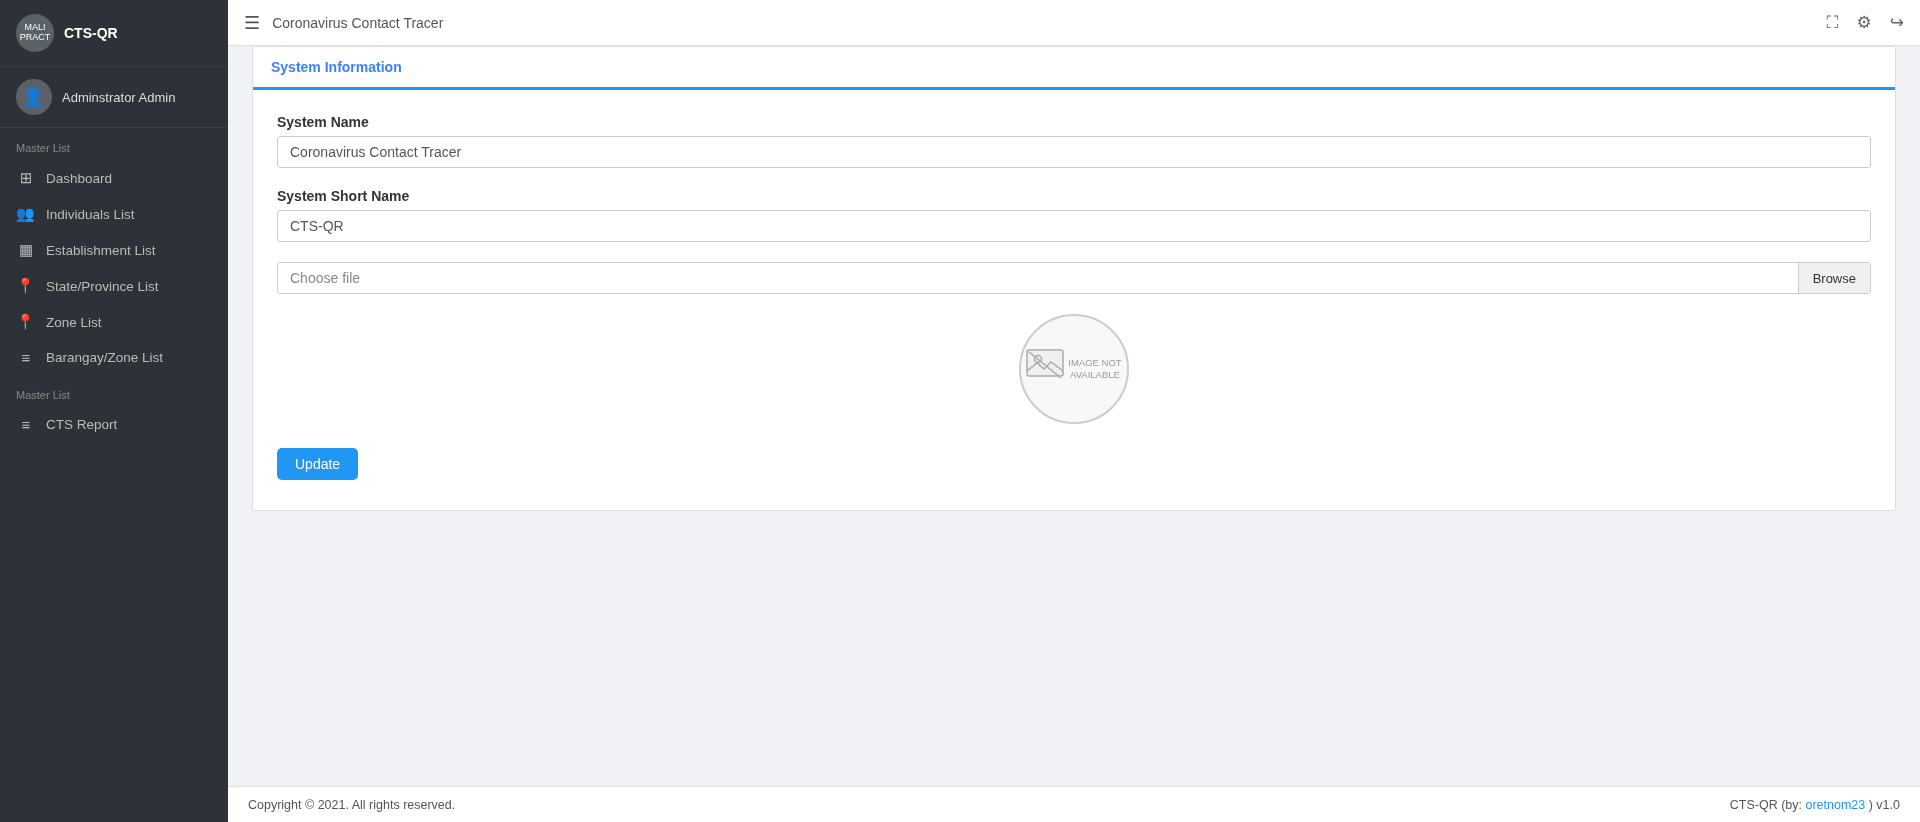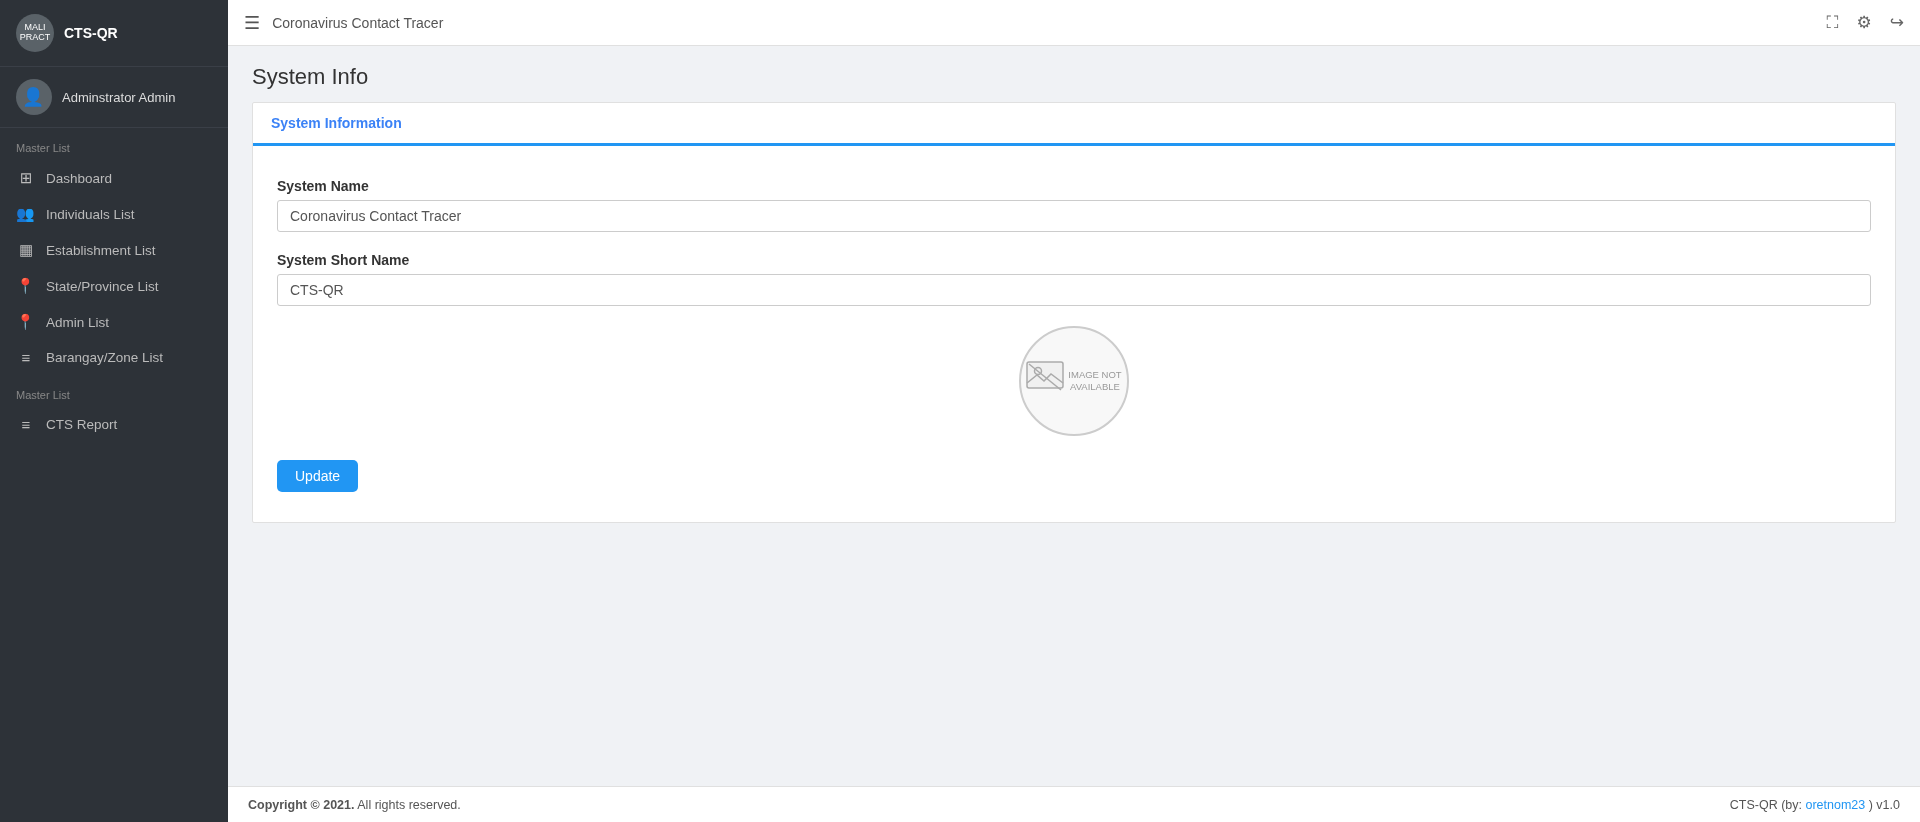--- a/index.html
+++ b/index.html
@@ -168,21 +168,21 @@
 
     .card-header {
       padding: 12px 18px;
       border-bottom: 3px solid #2196f3;
       font-size: 14px;
       font-weight: 700;
       color: #3b82f6;
     }
 
     .card-body {
-      padding: 32px 24px 30px;
+      padding: 24px 24px 30px;
     }
 
     .form-group {
       margin-bottom: 20px;
     }
 
     .form-label {
       display: block;
       font-weight: 600;
       color: #333;
@@ -289,21 +289,21 @@
       font-size: 12.5px;
       color: #555;
     }
 
     .footer-link {
       color: #2196f3;
       text-decoration: none;
     }
 
     .footer-bold {
-      font-weight: 700;
+      font-weight: 400;
     }
   </style>
 </head>
 <body>
 
 <div class="app-wrapper">
 
   <aside class="sidebar">
     <div class="sidebar-brand">
       <div class="brand-avatar">
@@ -337,21 +337,21 @@
     </div>
 
 
     <div class="sidebar-item">
       <span class="sidebar-icon">📍</span>
       <span>State/Province List</span>
     </div>
 
     <div class="sidebar-item">
       <span class="sidebar-icon">📍</span>
-      <span>Admin List</span>
+      <span>Zone List</span>
     </div>
 
     <div class="sidebar-item">
       <span class="sidebar-icon">≡</span>
       <span>Barangay/Zone List</span>
     </div>
 
     <div class="sidebar-section-label">Master List</div>
 
     <div class="sidebar-item">
@@ -365,43 +365,44 @@
     <div class="topbar">
       <span class="topbar-menu-icon">☰</span>
       <span class="topbar-title">Coronavirus Contact Tracer</span>
       <div class="topbar-actions">
         <span class="topbar-action-icon">⛶</span>
         <span class="topbar-action-icon">⚙</span>
         <span class="topbar-action-icon">↪</span>
       </div>
     </div>
 
-    <div class="page-header">
-      <h1 class="page-title">System Info</h1>
-    </div>
 
     <div class="content-area">
       <div class="card">
         <div class="card-header">System Information</div>
         <div class="card-body">
 
           
           <div class="form-group">
             <label class="form-label">System Name</label>
             <input class="form-control" type="text" value="Coronavirus Contact Tracer" style="">
           </div>
 
           
           <div class="form-group">
             <label class="form-label">System Short Name</label>
             <input class="form-control" type="text" value="CTS-QR" style="">
           </div>
 
           
           <div class="form-group">
+            <div class="file-input-group">
+              <span class="file-input-text">Choose file</span>
+              <button class="file-browse-btn">Browse</button>
+            </div>
           </div>
 
           
           <div class="image-placeholder">
             <div class="image-placeholder-circle">
               <span class="image-placeholder-icon">
                 <svg width="38" height="32" viewBox="0 0 38 32" fill="none" xmlns="http://www.w3.org/2000/svg">
                   <rect x="1" y="1" width="36" height="26" rx="2" stroke="#aaa" stroke-width="1.5" fill="#f0f0f0"></rect>
                   <circle cx="12" cy="10" r="3.5" stroke="#aaa" stroke-width="1.5" fill="none"></circle>
                   <path d="M1 22 L11 14 L18 20 L25 13 L37 22" stroke="#aaa" stroke-width="1.5" fill="none"></path>

